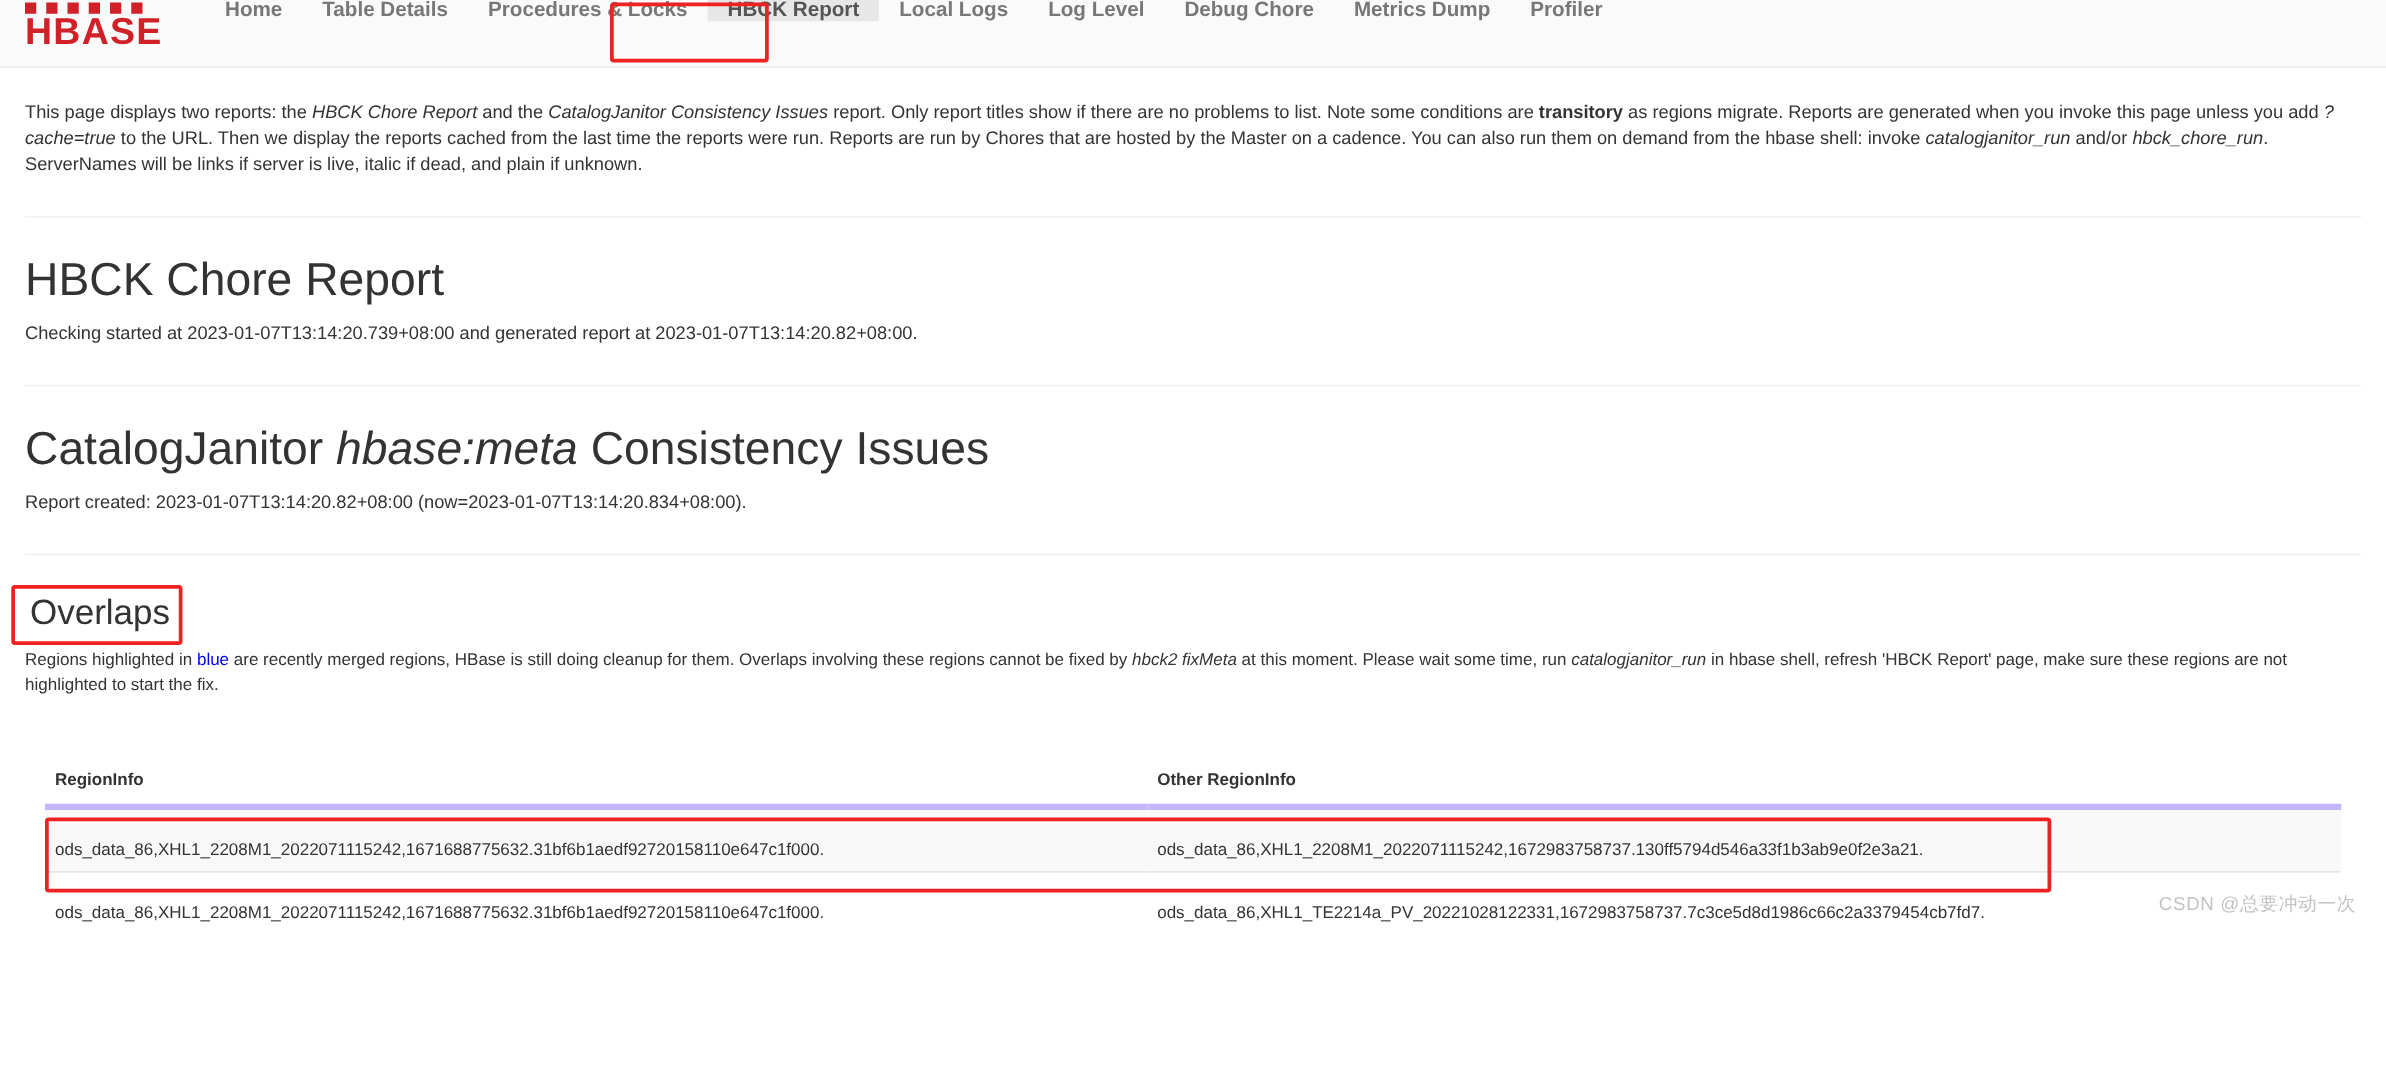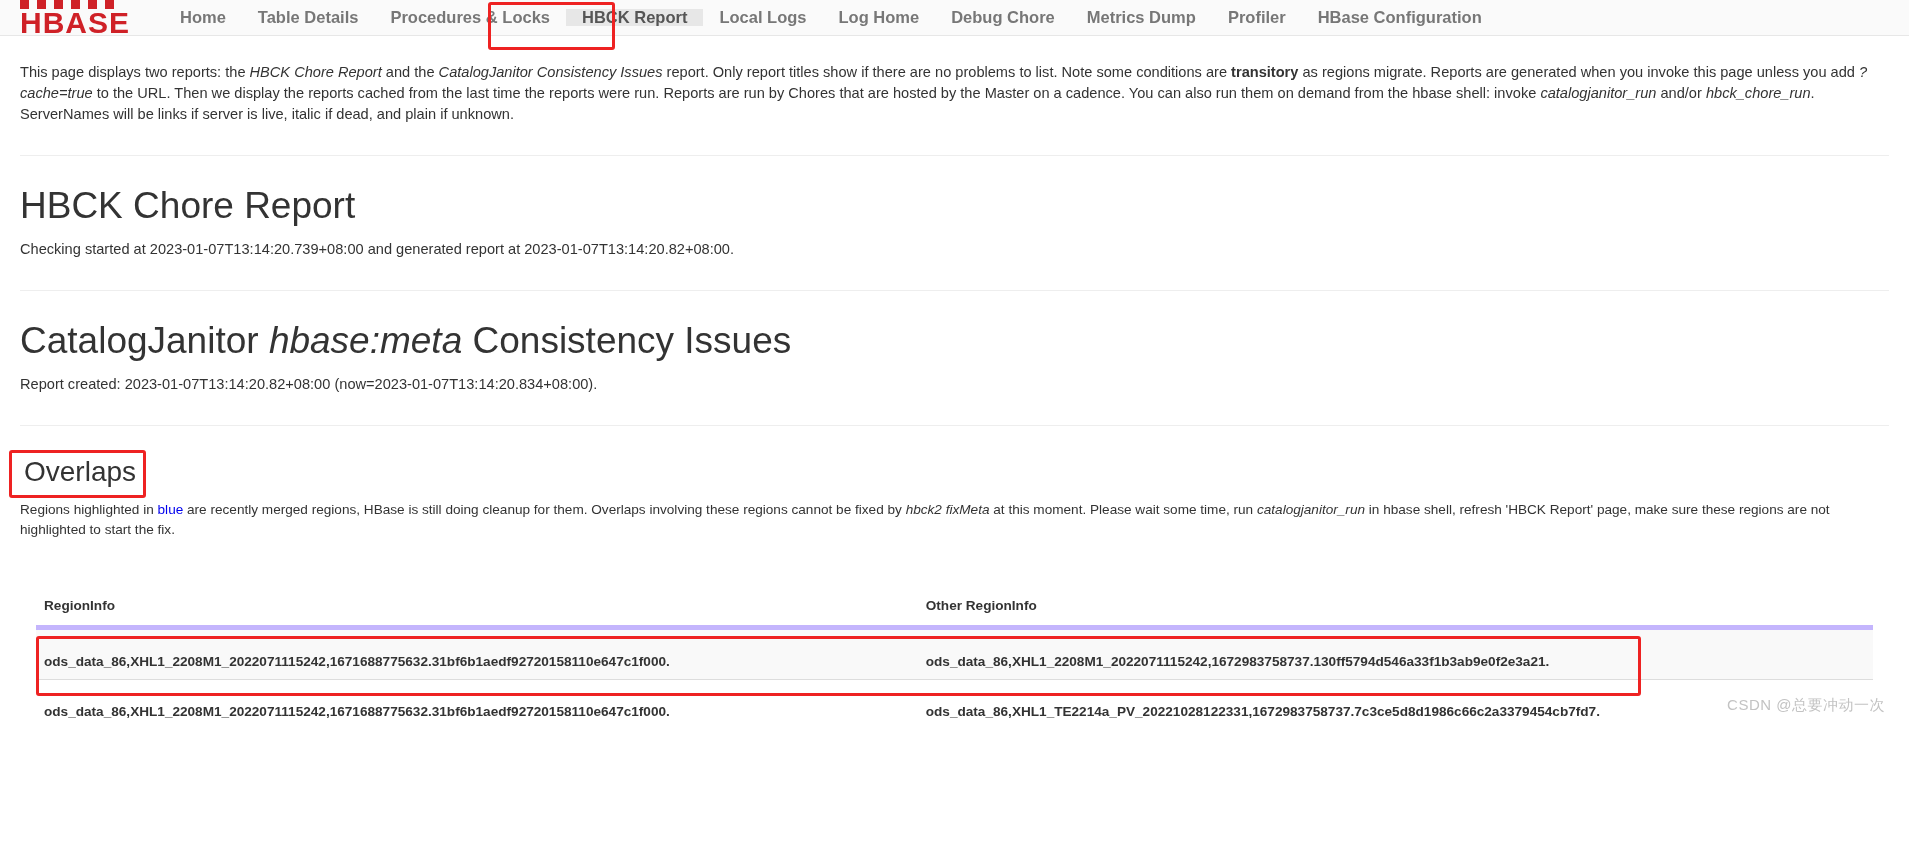--- a/index.html
+++ b/index.html
@@ -8,25 +8,25 @@
     width: 1909px; height: 868px;
     background: #ffffff;
     font-family: "Liberation Sans", sans-serif;
     color: #333333;
     overflow: hidden;
   }
 
   
   .navbar {
     position: relative;
-    height: 36px;
+    height: 54px;
     background: #fafafa;
     border-bottom: 1px solid #e7e7e7;
     display: flex;
-    align-items: center;
+    align-items: flex-start;
     padding-left: 18px;
   }
   .brand {
     display: flex;
     align-items: center;
     padding-right: 28px;
     text-decoration: none;
   }
   .brand-logo { display: block; }
   .navlinks {
@@ -143,21 +143,20 @@
     padding: 12px 8px 12px 8px;
     border-bottom: 5px solid #c4b5fd;
     font-size: 13.6px;
   }
   table.overlaps tbody td {
     padding: 24px 8px 10px 8px;
     border-top: 1px solid #dddddd;
     color: #333333;
     vertical-align: middle;
     white-space: nowrap;
-    font-weight: bold;
   }
   table.overlaps tbody tr:nth-child(odd) td { background: #f9f9f9; }
   table.overlaps tbody tr:nth-child(even) td { background: #ffffff; }
   .col-a { width: 48%; }
   .col-b { width: 52%; }
 
   .watermark {
     position: absolute;
     right: 24px;
     bottom: 14px;
@@ -194,33 +193,30 @@
     <li>
         <a href="#">Procedures &amp; Locks</a>
       </li>
     <li class="active">
         <a href="#">HBCK Report</a>
       </li>
     <li>
         <a href="#">Local Logs</a>
       </li>
     <li>
-        <a href="#">Log Home</a>
+        <a href="#">Log Level</a>
       </li>
     <li>
         <a href="#">Debug Chore</a>
       </li>
     <li>
         <a href="#">Metrics Dump</a>
       </li>
     <li>
         <a href="#">Profiler</a>
-      </li>
-    <li>
-        <a href="#">HBase Configuration</a>
       </li>
   </ul>
 
   <div class="annot" style="left:488px; top:2px; width:127px; height:48px;"></div>
 </div>
 
 <div class="container">
 
   <p class="intro"><span>This page displays two reports: the </span><em>HBCK Chore Report</em><span> and the </span><em>CatalogJanitor Consistency Issues</em><span> report. Only report titles show if there are no problems to list. Note some conditions are </span><b>transitory</b><span> as regions migrate. Reports are generated when you invoke this page unless you add </span><em>?cache=true</em><span> to the URL. Then we display the reports cached from the last time the reports were run. Reports are run by Chores that are hosted by the Master on a cadence. You can also run them on demand from the hbase shell: invoke </span><em>catalogjanitor_run</em><span> and/or </span><em>hbck_chore_run</em><span>. ServerNames will be links if server is live, italic if dead, and plain if unknown.</span></p>
 

